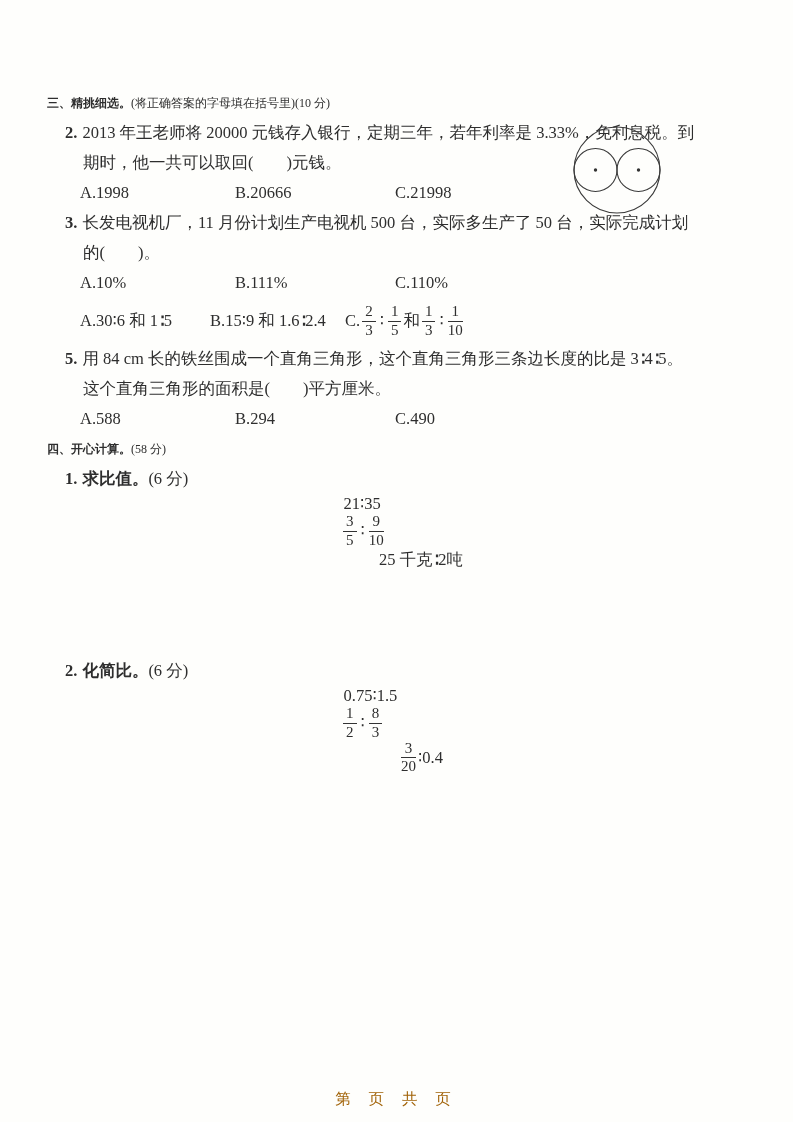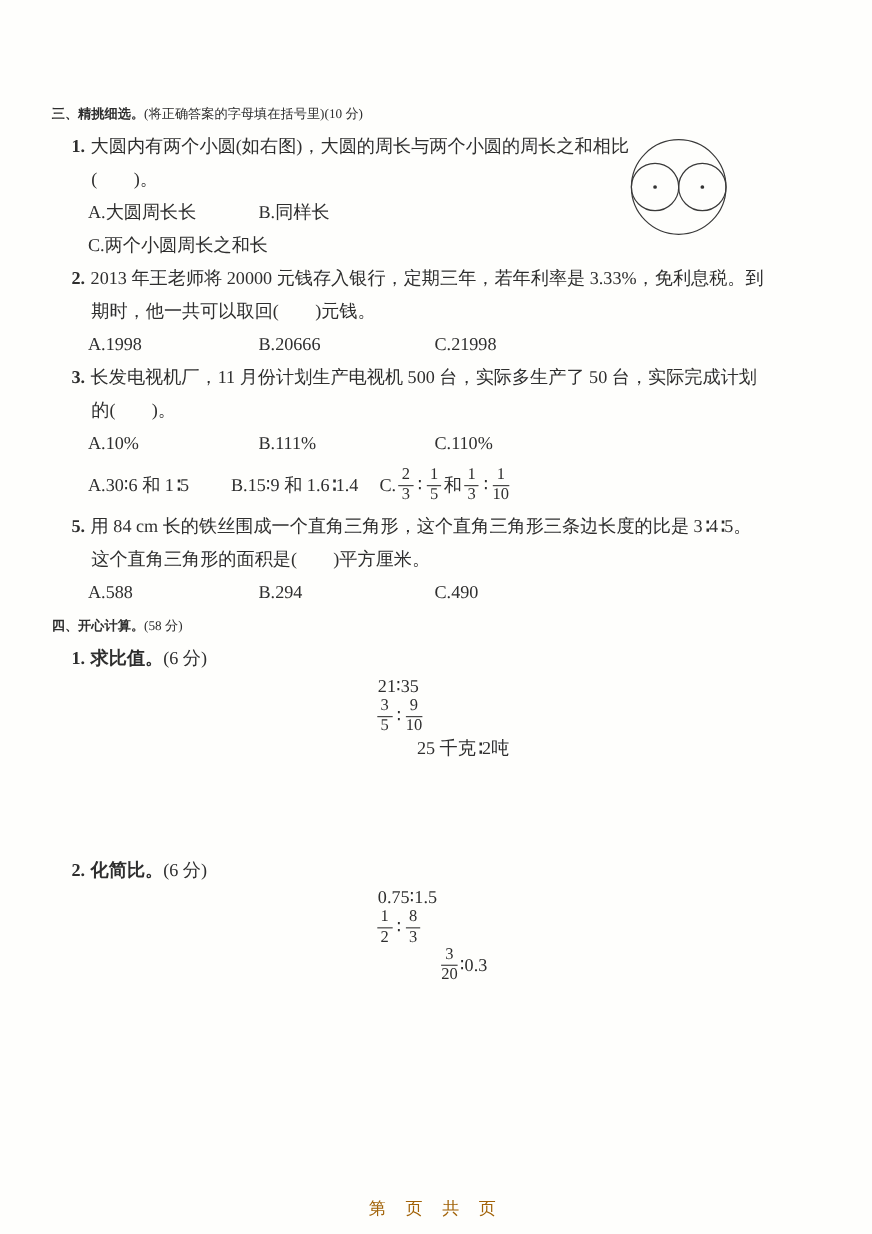--- a/index.html
+++ b/index.html
@@ -52,31 +52,20 @@
     <circle cx="35.5" cy="52" r="21.5" fill="none" stroke="#3a3a3a" stroke-width="1.1"></circle>
     <circle cx="78.5" cy="52" r="21.5" fill="none" stroke="#3a3a3a" stroke-width="1.1"></circle>
     <circle cx="35.5" cy="52" r="1.7" fill="#333"></circle>
     <circle cx="78.5" cy="52" r="1.7" fill="#333"></circle>
   </svg>
 
   <div class="sec-heading">
     <span class="bold">三、精挑细选。</span><span class="kai">(将正确答案的字母填在括号里)(10 分)</span>
   </div>
 
-  <div>
-    <div class="q-line first"><span class="qnum">1.</span><span>大圆内有两个小圆(如右图)，大圆的周长与两个小圆的周长之和相比</span></div>
-    <div class="q-line cont">(　　)。</div>
-    <div class="opts">
-      <span class="col-a">A.大圆周长长</span>
-      <span class="col-b">B.同样长</span>
-    </div>
-    <div class="opts">
-      <span>C.两个小圆周长之和长</span>
-    </div>
-  </div>
 
   <div>
     <div class="q-line first"><span class="qnum">2.</span><span>2013 年王老师将 20000 元钱存入银行，定期三年，若年利率是 3.33%，免利息税。到</span></div>
     <div class="q-line cont">期时，他一共可以取回(　　)元钱。</div>
     <div class="opts">
       <span class="col-a">A.1998</span>
       <span class="col-b">B.20666</span>
       <span>C.21998</span>
     </div>
   </div>
@@ -87,21 +76,21 @@
     <div class="opts">
       <span class="col-a">A.10%</span>
       <span class="col-b">B.111%</span>
       <span>C.110%</span>
     </div>
   </div>
 
   <div>
     <div class="opts q4 tall">
       <span class="col-a">A.30∶6 和 1∶5</span>
-      <span class="col-b">B.15∶9 和 1.6∶1.4</span>
+      <span class="col-b">B.15∶9 和 1.6∶2.4</span>
       <span class="inline-flex">
         <span>C.</span>
         <span class="frac">
             <span class="fn">2</span>
             <span class="fd">3</span>
           </span>
         <span class="ratio">∶</span>
         <span class="frac">
             <span class="fn">1</span>
             <span class="fd">5</span>
@@ -168,20 +157,20 @@
         <span class="frac">
             <span class="fn">8</span>
             <span class="fd">3</span>
           </span>
       </span>
       <span class="c3">
         <span class="frac">
             <span class="fn">3</span>
             <span class="fd">20</span>
           </span>
-        <span>∶0.3</span>
+        <span>∶0.4</span>
       </span>
     </div>
   </div>
 
   <div class="footer">第 页 共 页</div>
 
 </div>
 
 </body></html>

